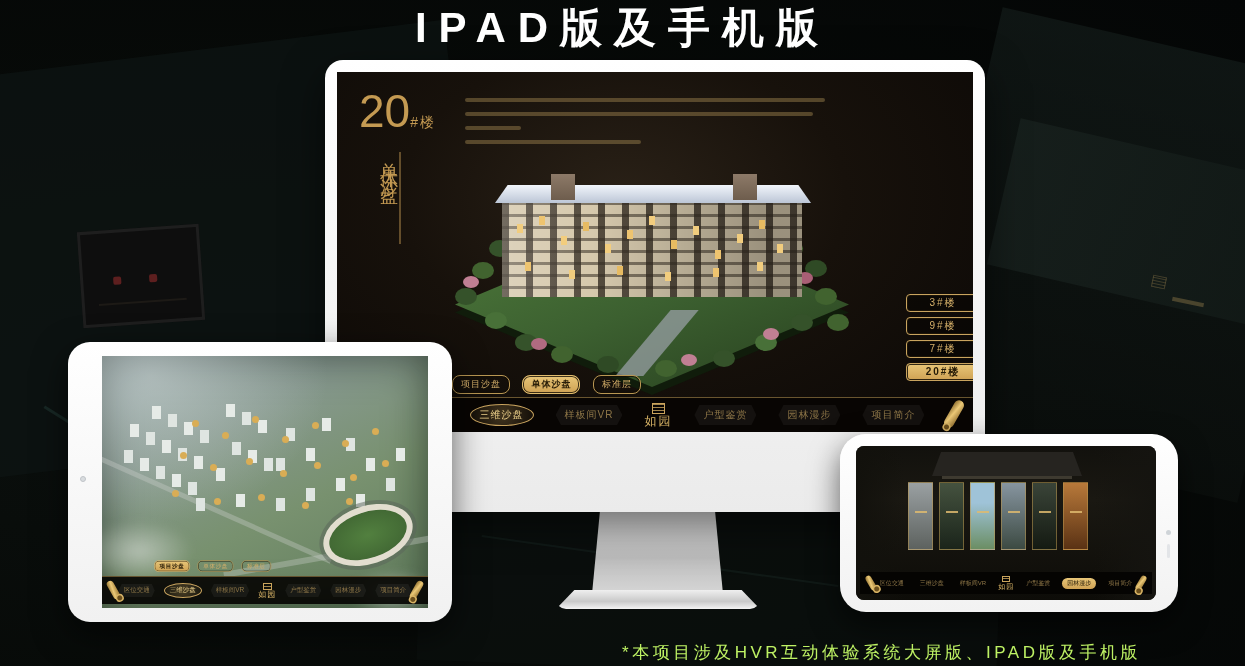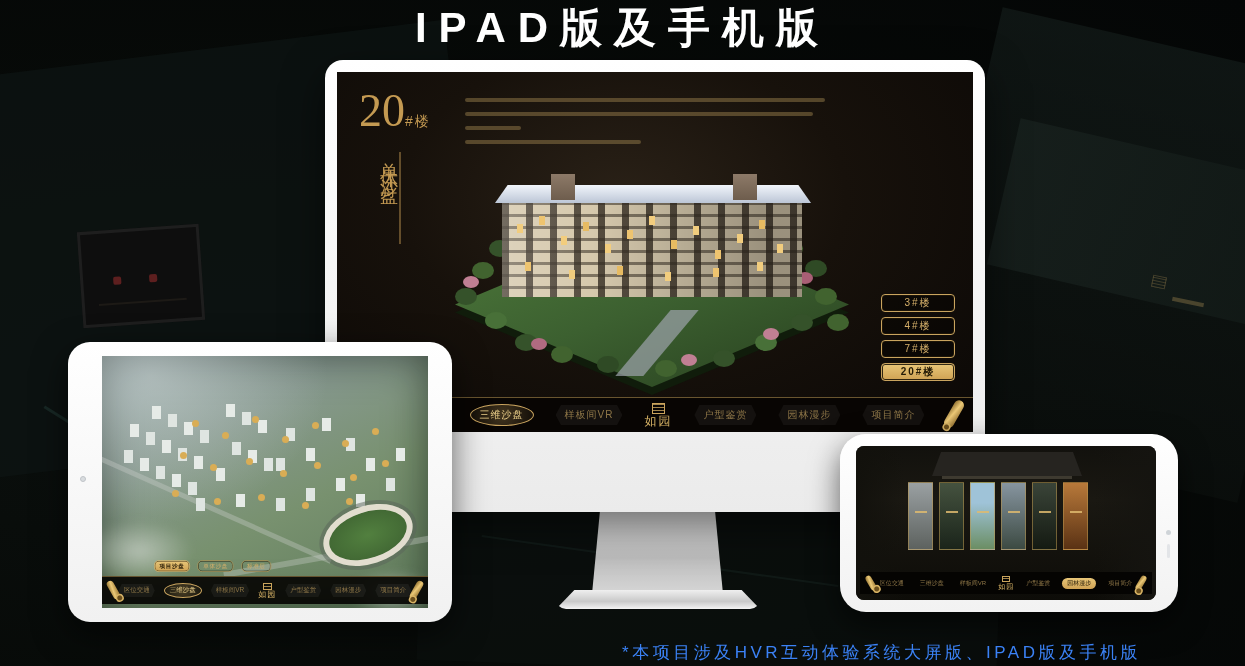--- a/index.html
+++ b/index.html
@@ -24,21 +24,21 @@
   .bg-road.c { left:480px; top:560px; width:360px; height:2px; transform:rotate(8deg); opacity:.5; }
   .bg-goldmark { position:absolute; left:1152px; top:276px; width:14px; height:12px;
       border:1px solid rgba(201,164,95,.5); transform:rotate(12deg); opacity:.55;
       background:repeating-linear-gradient(0deg, transparent 0 2px, rgba(201,164,95,.45) 2px 3px); }
   .bg-goldbar { position:absolute; left:1172px; top:300px; width:32px; height:4px;
       background:rgba(201,164,95,.3); transform:rotate(12deg); }
 
   
   .page-title { position:absolute; top:0; left:0; width:100%; height:58px; text-align:center;
       line-height:56px; color:#fff; font-size:42px; font-weight:bold; letter-spacing:12px; z-index:6; }
-  .footnote { position:absolute; right:104px; bottom:2px; color:#3b82f6; font-size:17px;
+  .footnote { position:absolute; right:104px; bottom:2px; color:#bef264; font-size:17px;
       letter-spacing:3.5px; z-index:6; }
 
   
   .scroll { position:absolute; width:10px; height:30px; border-radius:5px;
       background:linear-gradient(100deg,#8a6a2c,#ecc977 45%,#93702f); transform:rotate(30deg); }
   .scroll:after { content:""; position:absolute; left:1px; bottom:-4px; width:8px; height:8px;
       border-radius:50%; background:radial-gradient(circle at 50% 50%, #6b4f1d 0 2px, #d8b364 3px); }
   .seal { width:13px; height:11px; border:1px solid #caa45c; margin:0 auto 1px auto;
       background:repeating-linear-gradient(0deg, transparent 0 2px, rgba(202,164,92,.8) 2px 3px); }
   .nav-item { font-size:10px; color:#8f7748; letter-spacing:1px; padding:3px 9px; white-space:nowrap;
@@ -52,21 +52,21 @@
       box-shadow:inset 0 0 0 1px rgba(20,14,4,.8); cursor:pointer; }
   .pill.pill-active { background:linear-gradient(#e8c678,#cfa254); color:#2a1e08; border-color:#e2bd6e; font-weight:bold; }
 
   
   .monitor { position:absolute; left:325px; top:60px; width:660px; height:452px; background:linear-gradient(#ffffff,#ebebeb);
       border-radius:18px 18px 6px 6px; box-shadow:0 14px 40px rgba(0,0,0,.55); z-index:2; }
   .monitor-screen { position:absolute; left:12px; top:12px; width:636px; height:360px; background:#060504; overflow:hidden; }
   .m-content { position:absolute; inset:0;
       background:radial-gradient(ellipse at 45% 35%, #2a2117 0%, #17110b 45%, #0b0806 100%); }
   .m-titleblock { position:absolute; left:22px; top:16px; color:#c49a52; }
-  .m-num { font-family:Liberation Serif, serif; font-size:46px; line-height:46px; }
+  .m-num { font-family:Liberation Sans, sans-serif; font-size:46px; line-height:46px; }
   .m-numsuffix { font-size:14px; letter-spacing:2px; }
   .m-sub { position:absolute; left:40px; top:76px; writing-mode:vertical-rl; font-size:18px;
       letter-spacing:8px; color:#c49a52; }
   .m-subline { position:absolute; left:62px; top:80px; width:2px; height:92px; background:rgba(196,154,82,.45); }
   .m-desc { position:absolute; left:128px; top:26px; }
   .m-desc div { height:4px; background:#8a7345; opacity:.55; border-radius:2px; margin-bottom:10px; }
 
   
   .plat-shadow { position:absolute; left:118px; top:158px; width:394px; height:165px;
       clip-path:polygon(50% 0,100% 50%,50% 100%,0 50%); background:#101c0b; }
@@ -95,21 +95,21 @@
       background:transparent;
       box-shadow:-25px 40px #41632f,-42px 66px #35522a,-12px 90px #487038,18px 112px #35522a,
       54px 124px #41632f,100px 134px #2f4a25,158px 138px #41632f,216px 128px #35522a,
       258px 112px #487038,294px 92px #35522a,318px 66px #41632f,308px 38px #2f4a25,
       284px 18px #41632f,-8px 18px #35522a,330px 92px #41632f; }
   .trees-pink { position:absolute; left:154px; top:160px; width:16px; height:12px; border-radius:50%;
       background:transparent;
       box-shadow:-28px 44px #c07f93,40px 106px #b06b80,190px 122px #c07f93,306px 40px #a95f75,272px 96px #c07f93; }
 
   
-  .bb-col { position:absolute; left:544px; top:222px; width:74px; }
+  .bb-col { position:absolute; left:569px; top:222px; width:74px; }
   .bb { width:74px; height:18px; margin-bottom:5px; border:1px solid #c9a45f; border-radius:4px;
       color:#d6b06a; font-size:10px; letter-spacing:2px; text-align:center; line-height:16px;
       background:rgba(0,0,0,.35); box-shadow:inset 0 0 0 1px rgba(30,22,8,.9); cursor:pointer; }
   .bb.bb-active { background:linear-gradient(#e8c678,#cfa254); color:#241a06; font-weight:bold; }
 
   .m-subtabs { position:absolute; left:115px; top:301px; white-space:nowrap; }
   .m-navbar { position:absolute; left:0; top:325px; width:636px; height:35px;
       background:#080503; border-top:1px solid rgba(185,151,83,.55);
       display:flex; align-items:center; justify-content:center; gap:22px; }
   .m-navbar .scroll.right-end { position:absolute; right:14px; top:1px; }
@@ -247,25 +247,30 @@
         <div class="trees-pink"></div>
         <div class="building"></div>
         <div class="b-roof"></div>
         <div class="b-tower t1"></div>
         <div class="b-tower t2"></div>
         <div class="lit-windows"></div>
       </div>
 
       <div class="bb-col">
         <div class="bb">3#楼</div>
-        <div class="bb">4#楼</div>
+        <div class="bb">9#楼</div>
         <div class="bb">7#楼</div>
         <div class="bb bb-active">20#楼</div>
       </div>
 
+      <div class="m-subtabs">
+        <span class="pill">项目沙盘</span>
+        <span class="pill pill-active">单体沙盘</span>
+        <span class="pill">标准层</span>
+      </div>
 
       <div class="m-navbar">
         <span class="nav-item">区位交通</span>
         <span class="nav-item nav-active">三维沙盘</span>
         <span class="nav-item">样板间VR</span>
         <span class="logo-block">
           <span class="seal" style="display:block"></span>
           <span>如园</span>
         </span>
         <span class="nav-item">户型鉴赏</span>

